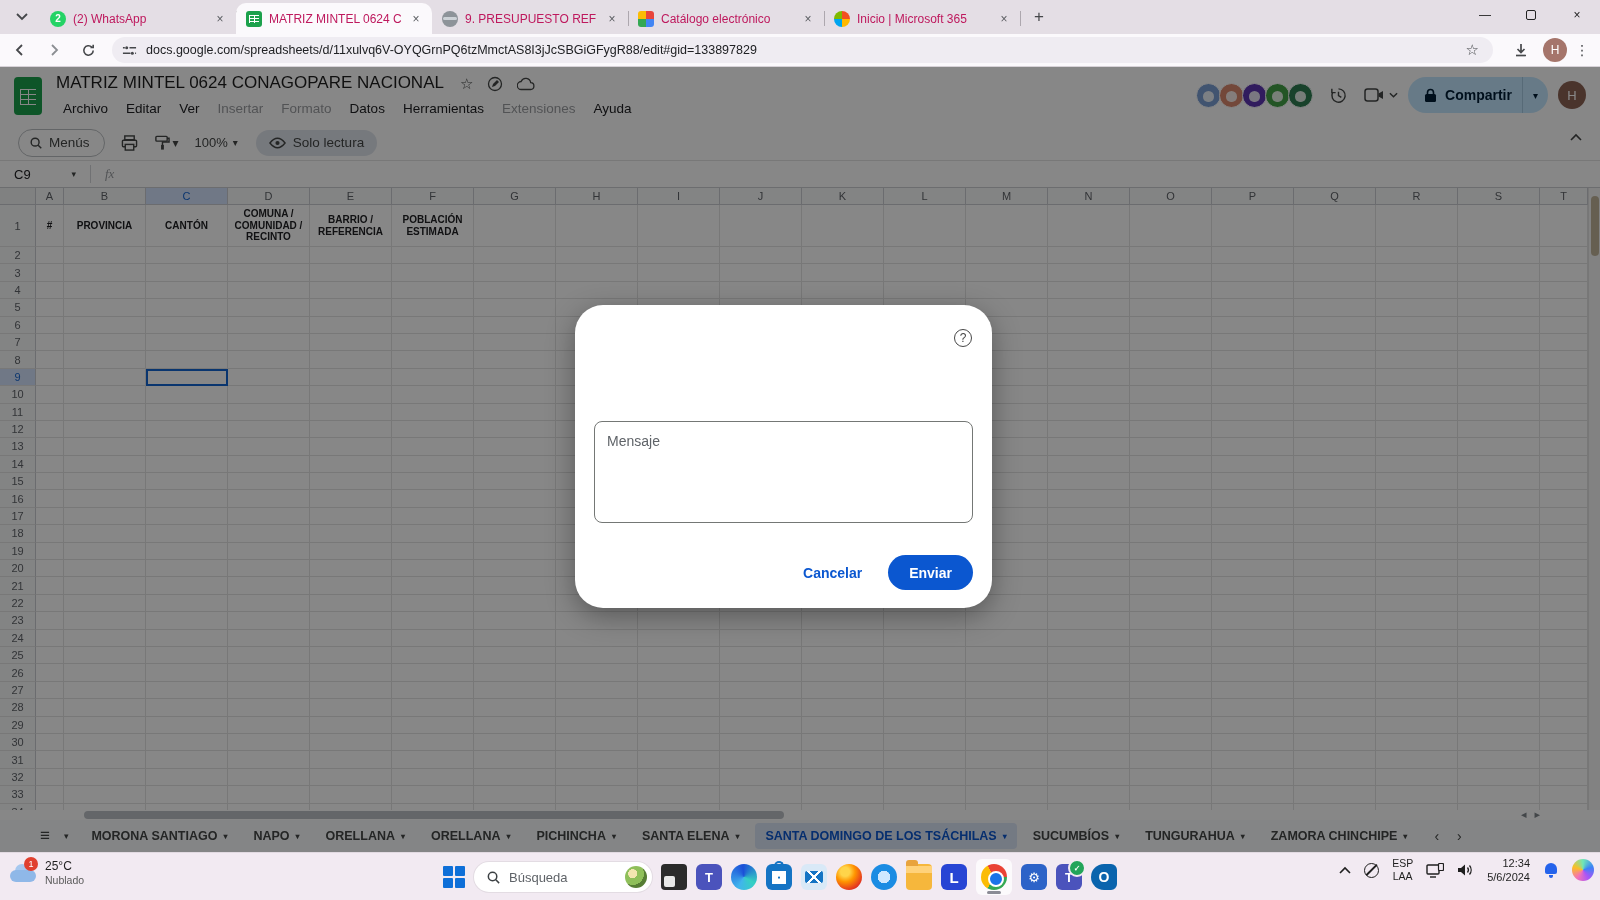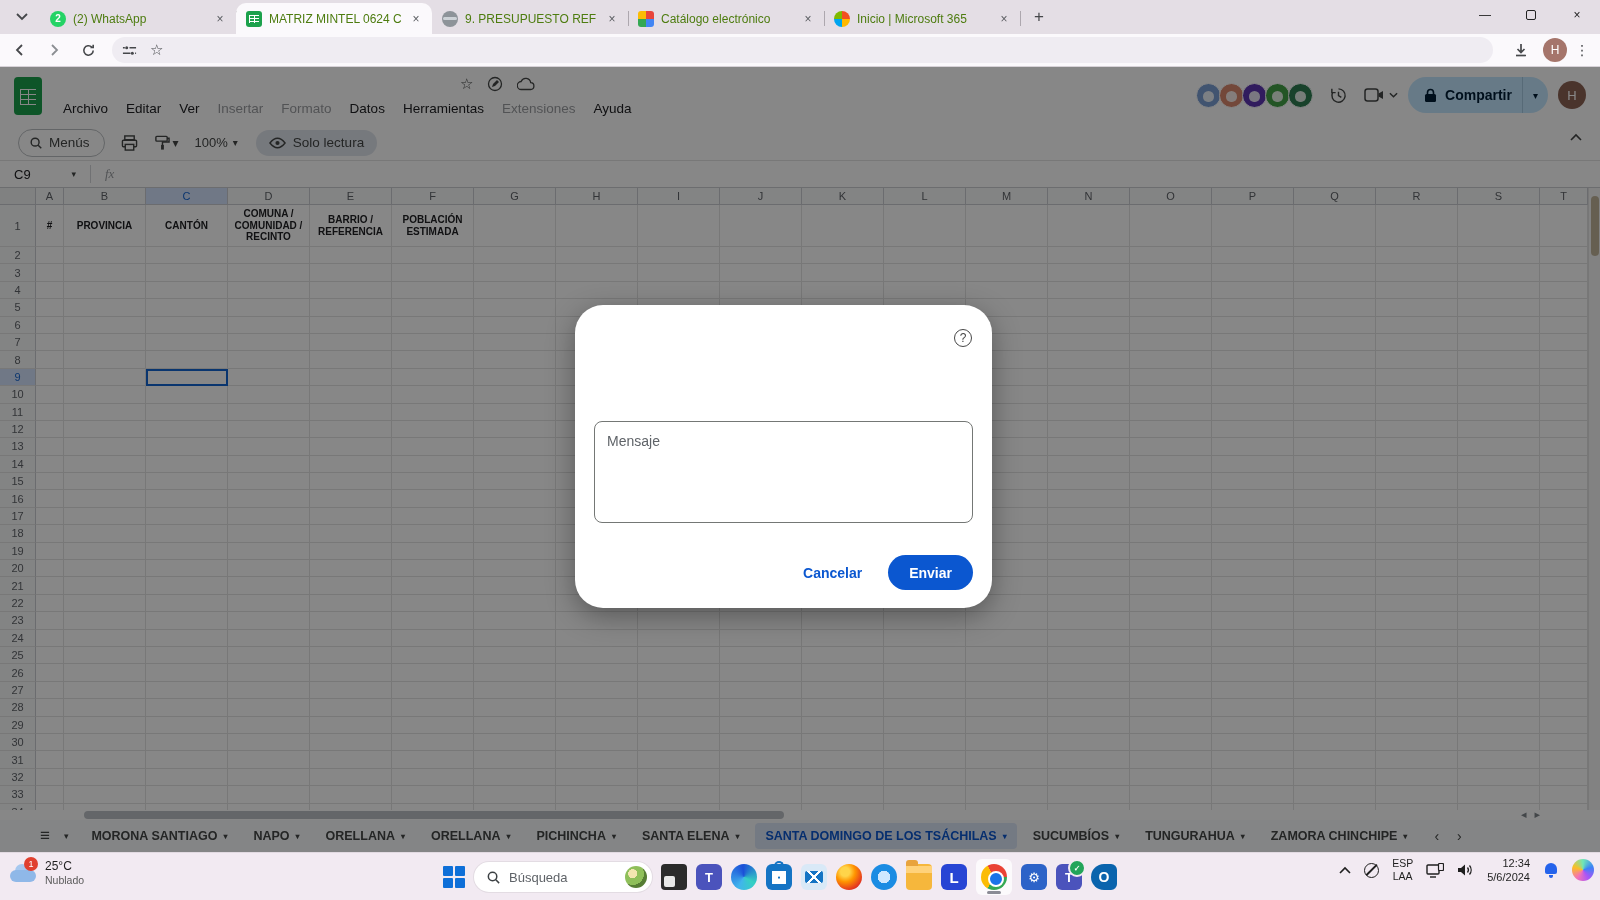--- a/index.html
+++ b/index.html
@@ -2,21 +2,21 @@
 <html><head>
 <meta charset="utf-8">
 <style>
   * { margin:0; padding:0; box-sizing:border-box; }
   html,body { width:1600px; height:900px; overflow:hidden; font-family:"Liberation Sans", sans-serif; background:#fff; }
 
   
   #tabstrip { position:absolute; left:0; top:0; width:1600px; height:34px; background:#e4dee5; display:flex; align-items:flex-end; }
   .tabsearch { width:28px; height:28px; display:flex; align-items:center; justify-content:center; color:#45474a; margin:0 4px 3px 8px; border-radius:50%; }
   .tab { width:196px; height:31px; display:flex; align-items:center; gap:7px; padding:0 8px 0 10px; border-radius:10px 10px 0 0; color:#3c4043; font-size:12px; position:relative; }
-  .tab .tlabel { flex:1; white-space:nowrap; overflow:hidden; color:#4d7c0f; }
+  .tab .tlabel { flex:1; white-space:nowrap; overflow:hidden; color:#be185d; }
   .tab.active { background:#fbf9fc; }
   .tab:not(.active)::after { content:""; position:absolute; right:-1px; top:8px; height:15px; width:1px; background:#ada7ae; }
   .tab .close { width:16px; height:16px; border-radius:50%; display:flex; align-items:center; justify-content:center; color:#5a5d61; font-size:12px; }
   .newtab { width:26px; height:26px; margin:0 0 4px 6px; display:flex; align-items:center; justify-content:center; color:#45474a; font-size:17px; }
   .wincontrols { margin-left:auto; display:flex; align-self:flex-start; }
   .winbtn { width:46px; height:30px; display:flex; align-items:center; justify-content:center; color:#222; font-size:12px; }
   .winbtn .sq { width:10px; height:10px; border:1px solid #222; border-radius:2px; display:block; }
   .fav { width:16px; height:16px; border-radius:50%; flex:none; position:relative; }
   .fav-whatsapp { background:#25d366; }
   .fav-whatsapp::after { content:"2"; position:absolute; inset:0; color:#fff; font-size:10px; font-weight:bold; display:flex; align-items:center; justify-content:center; }
@@ -240,36 +240,38 @@
   </div>
   <div id="urlpill">
     <span style="margin-right:9px;color:#45474a;">
       <svg width="15" height="15" viewBox="0 0 16 16">
           <circle cx="5" cy="5" r="1.6" fill="currentColor"></circle>
           <path d="M8 5h7M1 5h2" stroke="currentColor" stroke-width="1.5"></path>
           <circle cx="11" cy="11" r="1.6" fill="currentColor"></circle>
           <path d="M1 11h8M14 11h1" stroke="currentColor" stroke-width="1.5"></path>
         </svg>
     </span>
+    <span id="urltext">docs.google.com/spreadsheets/d/11xulvq6V-OYQGrnPQ6tzMmctAS8I3jJcSBGiGFygR88/edit#gid=133897829</span>
     <span class="urlstar">☆</span>
   </div>
   <div class="navbtn">
     <svg width="16" height="16" viewBox="0 0 16 16">
         <path d="M8 2v8M4.5 7L8 10.5 11.5 7" fill="none" stroke="currentColor" stroke-width="1.7"></path>
         <path d="M3 13.5h10" stroke="currentColor" stroke-width="1.7"></path>
       </svg>
   </div>
   <div class="chromeavatar">H</div>
   <div class="dots">⋮</div>
 </div>
 
 <div id="content">
 
   <div id="sheetheader">
     <div class="sheetsicon"></div>
+    <div id="doctitle">MATRIZ MINTEL 0624 CONAGOPARE NACIONAL</div>
     <div class="titleicons" id="titleicons" style="left: 460px;">
       <span>☆</span>
       <span>
         <svg width="16" height="16" viewBox="0 0 16 16">
             <circle cx="8" cy="8" r="6.5" fill="none" stroke="currentColor" stroke-width="1.3"></circle>
             <path d="M5 11l1-3 4-4 2 2-4 4z" fill="currentColor"></path>
           </svg>
       </span>
       <span>
         <svg width="18" height="14" viewBox="0 0 18 14">

